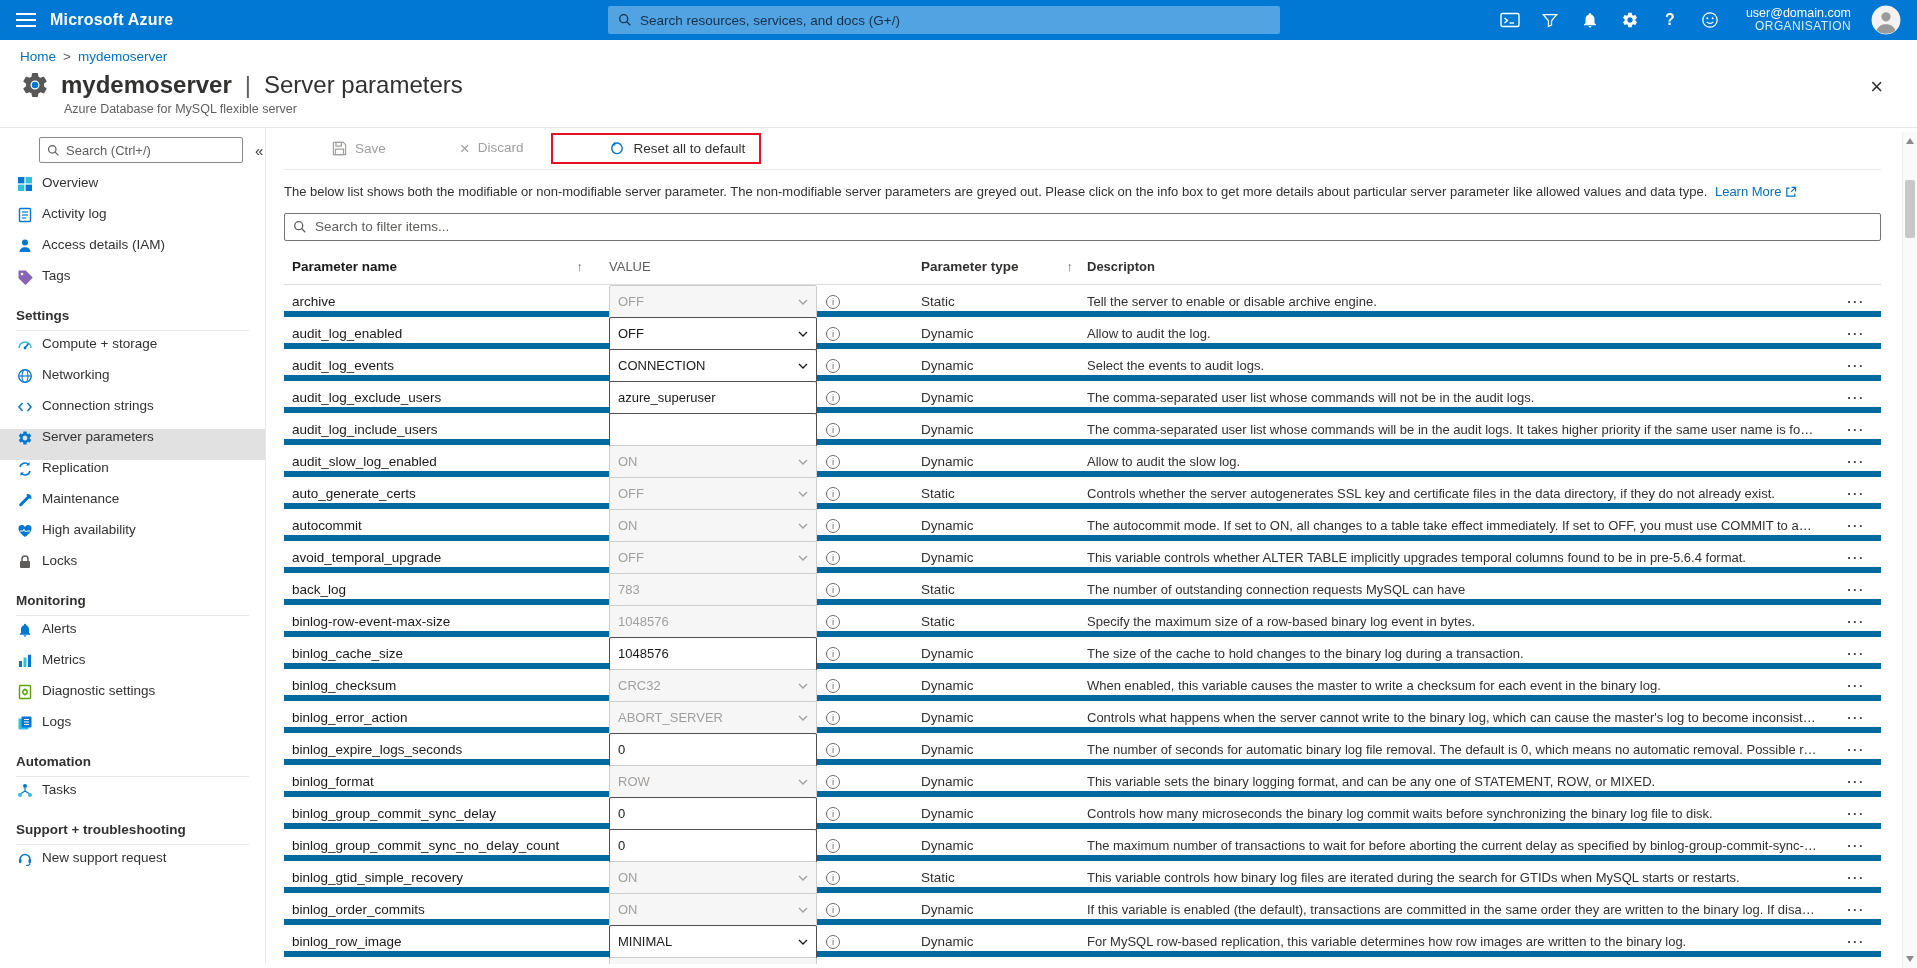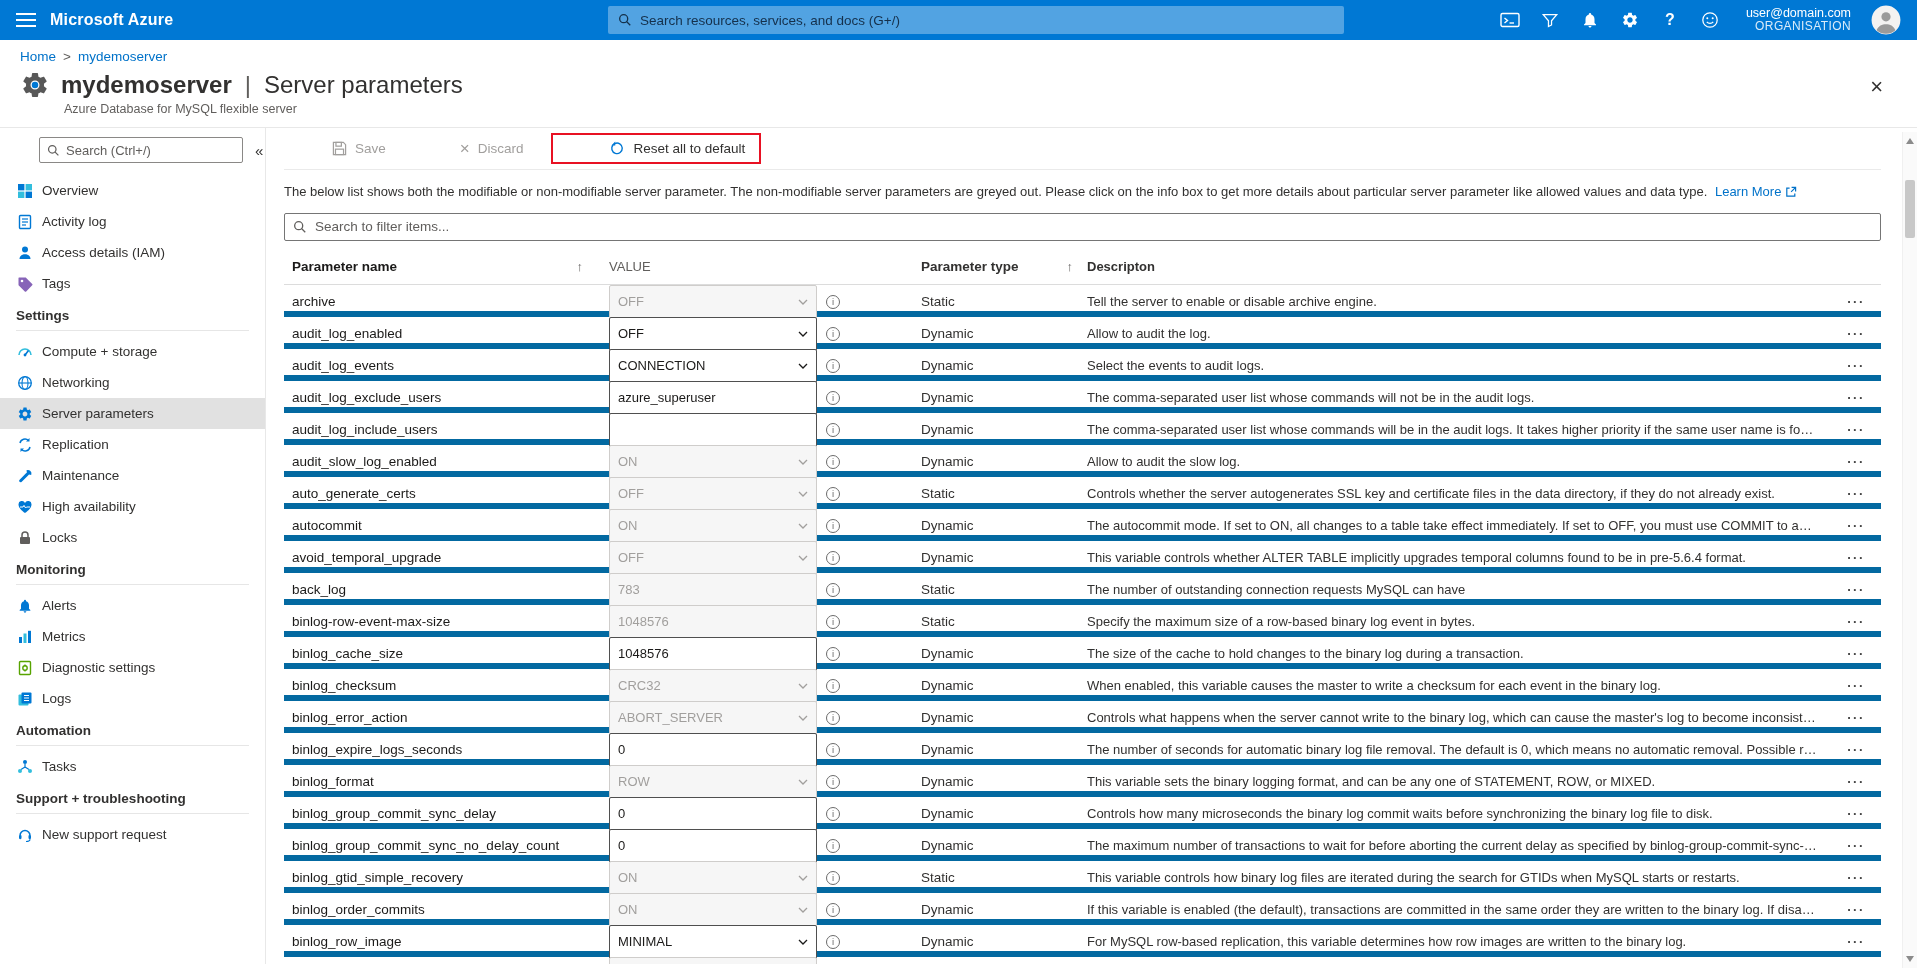--- a/index.html
+++ b/index.html
@@ -12,21 +12,21 @@
 
   
   .topbar {
     height: 40px; background: #0078d4; color: #fff;
     display: flex; align-items: center; padding: 0 16px; position: relative; z-index: 5;
   }
   .hamburger { width: 20px; cursor: pointer; margin-right: 14px; }
   .hamburger div { height: 2px; background: #fff; margin: 4px 0; }
   .brand { font-size: 16px; font-weight: 700; letter-spacing: .2px; white-space: nowrap; }
   .topbar-search {
-    position: absolute; left: 608px; width: 736px; height: 28px; top: 6px;
+    position: absolute; left: 608px; width: 672px; height: 28px; top: 6px;
     background: rgba(255,255,255,.32); border-radius: 2px; display: flex; align-items: center;
   }
   .topbar-search input {
     flex: 1; border: none; outline: none; background: transparent;
     font-family: inherit; font-size: 13.5px; color: #10293f; height: 100%;
   }
   .topbar-search input::placeholder { color: #15304b; opacity: 1; }
   .topbar-search .mag { margin: 0 8px 0 10px; }
   .topbar-right { margin-left: auto; display: flex; align-items: center; gap: 20px; }
   .tb-ic { width: 20px; height: 20px; display: flex; align-items: center; justify-content: center; cursor: pointer; }
@@ -60,34 +60,34 @@
   .side-search {
     flex: 1; display: flex; align-items: center; border: 1px solid #8a8886; border-radius: 2px;
     height: 26px; background: #fff;
   }
   .side-search input { flex: 1; border: none; outline: none; font-family: inherit; font-size: 13px; color: #323130; }
   .side-search input::placeholder { color: #605e5c; }
   .side-search .mag { margin: 0 6px 0 7px; }
   .collapse-btn { font-size: 15px; color: #323130; cursor: pointer; padding: 0 4px; }
   .side-menu { margin-top: 12px; }
   .side-item {
-    height: 31px; display: flex; align-items: center; gap: 9px; padding-left: 16px;
+    height: 31px; display: flex; gap: 9px; padding-left: 16px;
     font-size: 13.5px; color: #323130; cursor: pointer; white-space: nowrap;
   }
   .side-item.selected { background: #e1e1e1; }
   .side-icon { width: 17px; height: 17px; flex: none; display: flex; align-items: center; justify-content: center; }
   .side-section {
     margin: 9px 16px 5px; padding-bottom: 7px; border-bottom: 1px solid #e6e6e6;
     font-size: 13.5px; font-weight: 700; color: #323130; white-space: nowrap;
   }
 
   
   .main { flex: 1; padding: 0 36px 0 18px; overflow: hidden; position: relative; }
   .toolbar { height: 42px; display: flex; align-items: center; gap: 26px; border-bottom: 1px solid #eaeaea; }
-  .tb-btn { display: flex; align-items: center; gap: 8px; font-size: 13.5px; color: #323130; cursor: pointer; white-space: nowrap; padding-left: 48px; }
+  .tb-btn { display: flex; gap: 8px; font-size: 13.5px; color: #323130; cursor: pointer; white-space: nowrap; padding-left: 48px; }
   .tb-btn.disabled { color: #a19f9d; cursor: default; }
   .tb-btn .glyph-x { font-size: 17px; line-height: 1; }
   .annotation-box { border: 2px solid #e81123; padding: 6px 14px 6px 9px; margin-left: 2px; }
 
   .info-bar { margin-top: 13px; font-size: 13px; color: #323130; line-height: 1.35; }
   .learn-more { color: #0072c9; text-decoration: none; cursor: pointer; display: inline-flex; align-items: center; gap: 4px; margin-left: 4px; }
 
   .filter-wrap { margin-top: 12px; position: relative; }
   .filter-wrap .mag { position: absolute; left: 9px; top: 7px; }
   .filter-input {
@@ -293,20 +293,28 @@
         <div class="side-item">
           <span class="side-icon">
             <svg width="16" height="16" viewBox="0 0 16 16">
               <circle cx="8" cy="8" r="6.3" fill="none" stroke="#0078d4" stroke-width="1.3"></circle>
               <ellipse cx="8" cy="8" rx="3" ry="6.3" fill="none" stroke="#0078d4" stroke-width="1.1"></ellipse>
               <line x1="1.7" y1="8" x2="14.3" y2="8" stroke="#0078d4" stroke-width="1.1"></line>
             </svg>
           </span>
           <span class="side-label">Networking</span>
         </div>
+        <div class="side-item">
+          <span class="side-icon">
+            <svg width="16" height="16" viewBox="0 0 16 16">
+              <path d="M5.5 4 2 8l3.5 4M10.5 4 14 8l-3.5 4" fill="none" stroke="#0078d4" stroke-width="1.5"></path>
+            </svg>
+          </span>
+          <span class="side-label">Connection strings</span>
+        </div>
         <div class="side-item selected">
           <span class="side-icon">
             <svg width="16" height="16" viewBox="0 0 24 24">
               <path fill="#0078d4" d="M19.14 12.94c.04-.3.06-.61.06-.94 0-.32-.02-.64-.07-.94l2.03-1.58c.18-.14.23-.41.12-.61l-1.92-3.32c-.12-.22-.37-.29-.59-.22l-2.39.96c-.5-.38-1.03-.7-1.62-.94l-.36-2.54c-.04-.24-.24-.41-.48-.41h-3.84c-.24 0-.43.17-.47.41l-.36 2.54c-.59.24-1.13.57-1.62.94l-2.39-.96c-.22-.08-.47 0-.59.22L2.74 8.87c-.12.21-.08.47.12.61l2.03 1.58c-.05.3-.09.63-.09.94s.02.64.07.94l-2.03 1.58c-.18.14-.23.41-.12.61l1.92 3.32c.12.22.37.29.59.22l2.39-.96c.5.38 1.03.7 1.62.94l.36 2.54c.05.24.24.41.48.41h3.84c.24 0 .44-.17.47-.41l.36-2.54c.59-.24 1.13-.56 1.62-.94l2.39.96c.22.08.47 0 .59-.22l1.92-3.32c.12-.22.07-.47-.12-.61l-2.01-1.58zM12 15.6c-1.98 0-3.6-1.62-3.6-3.6s1.62-3.6 3.6-3.6 3.6 1.62 3.6 3.6-1.62 3.6-3.6 3.6z"></path>
             </svg>
           </span>
           <span class="side-label">Server parameters</span>
         </div>
         <div class="side-item">
           <span class="side-icon">

